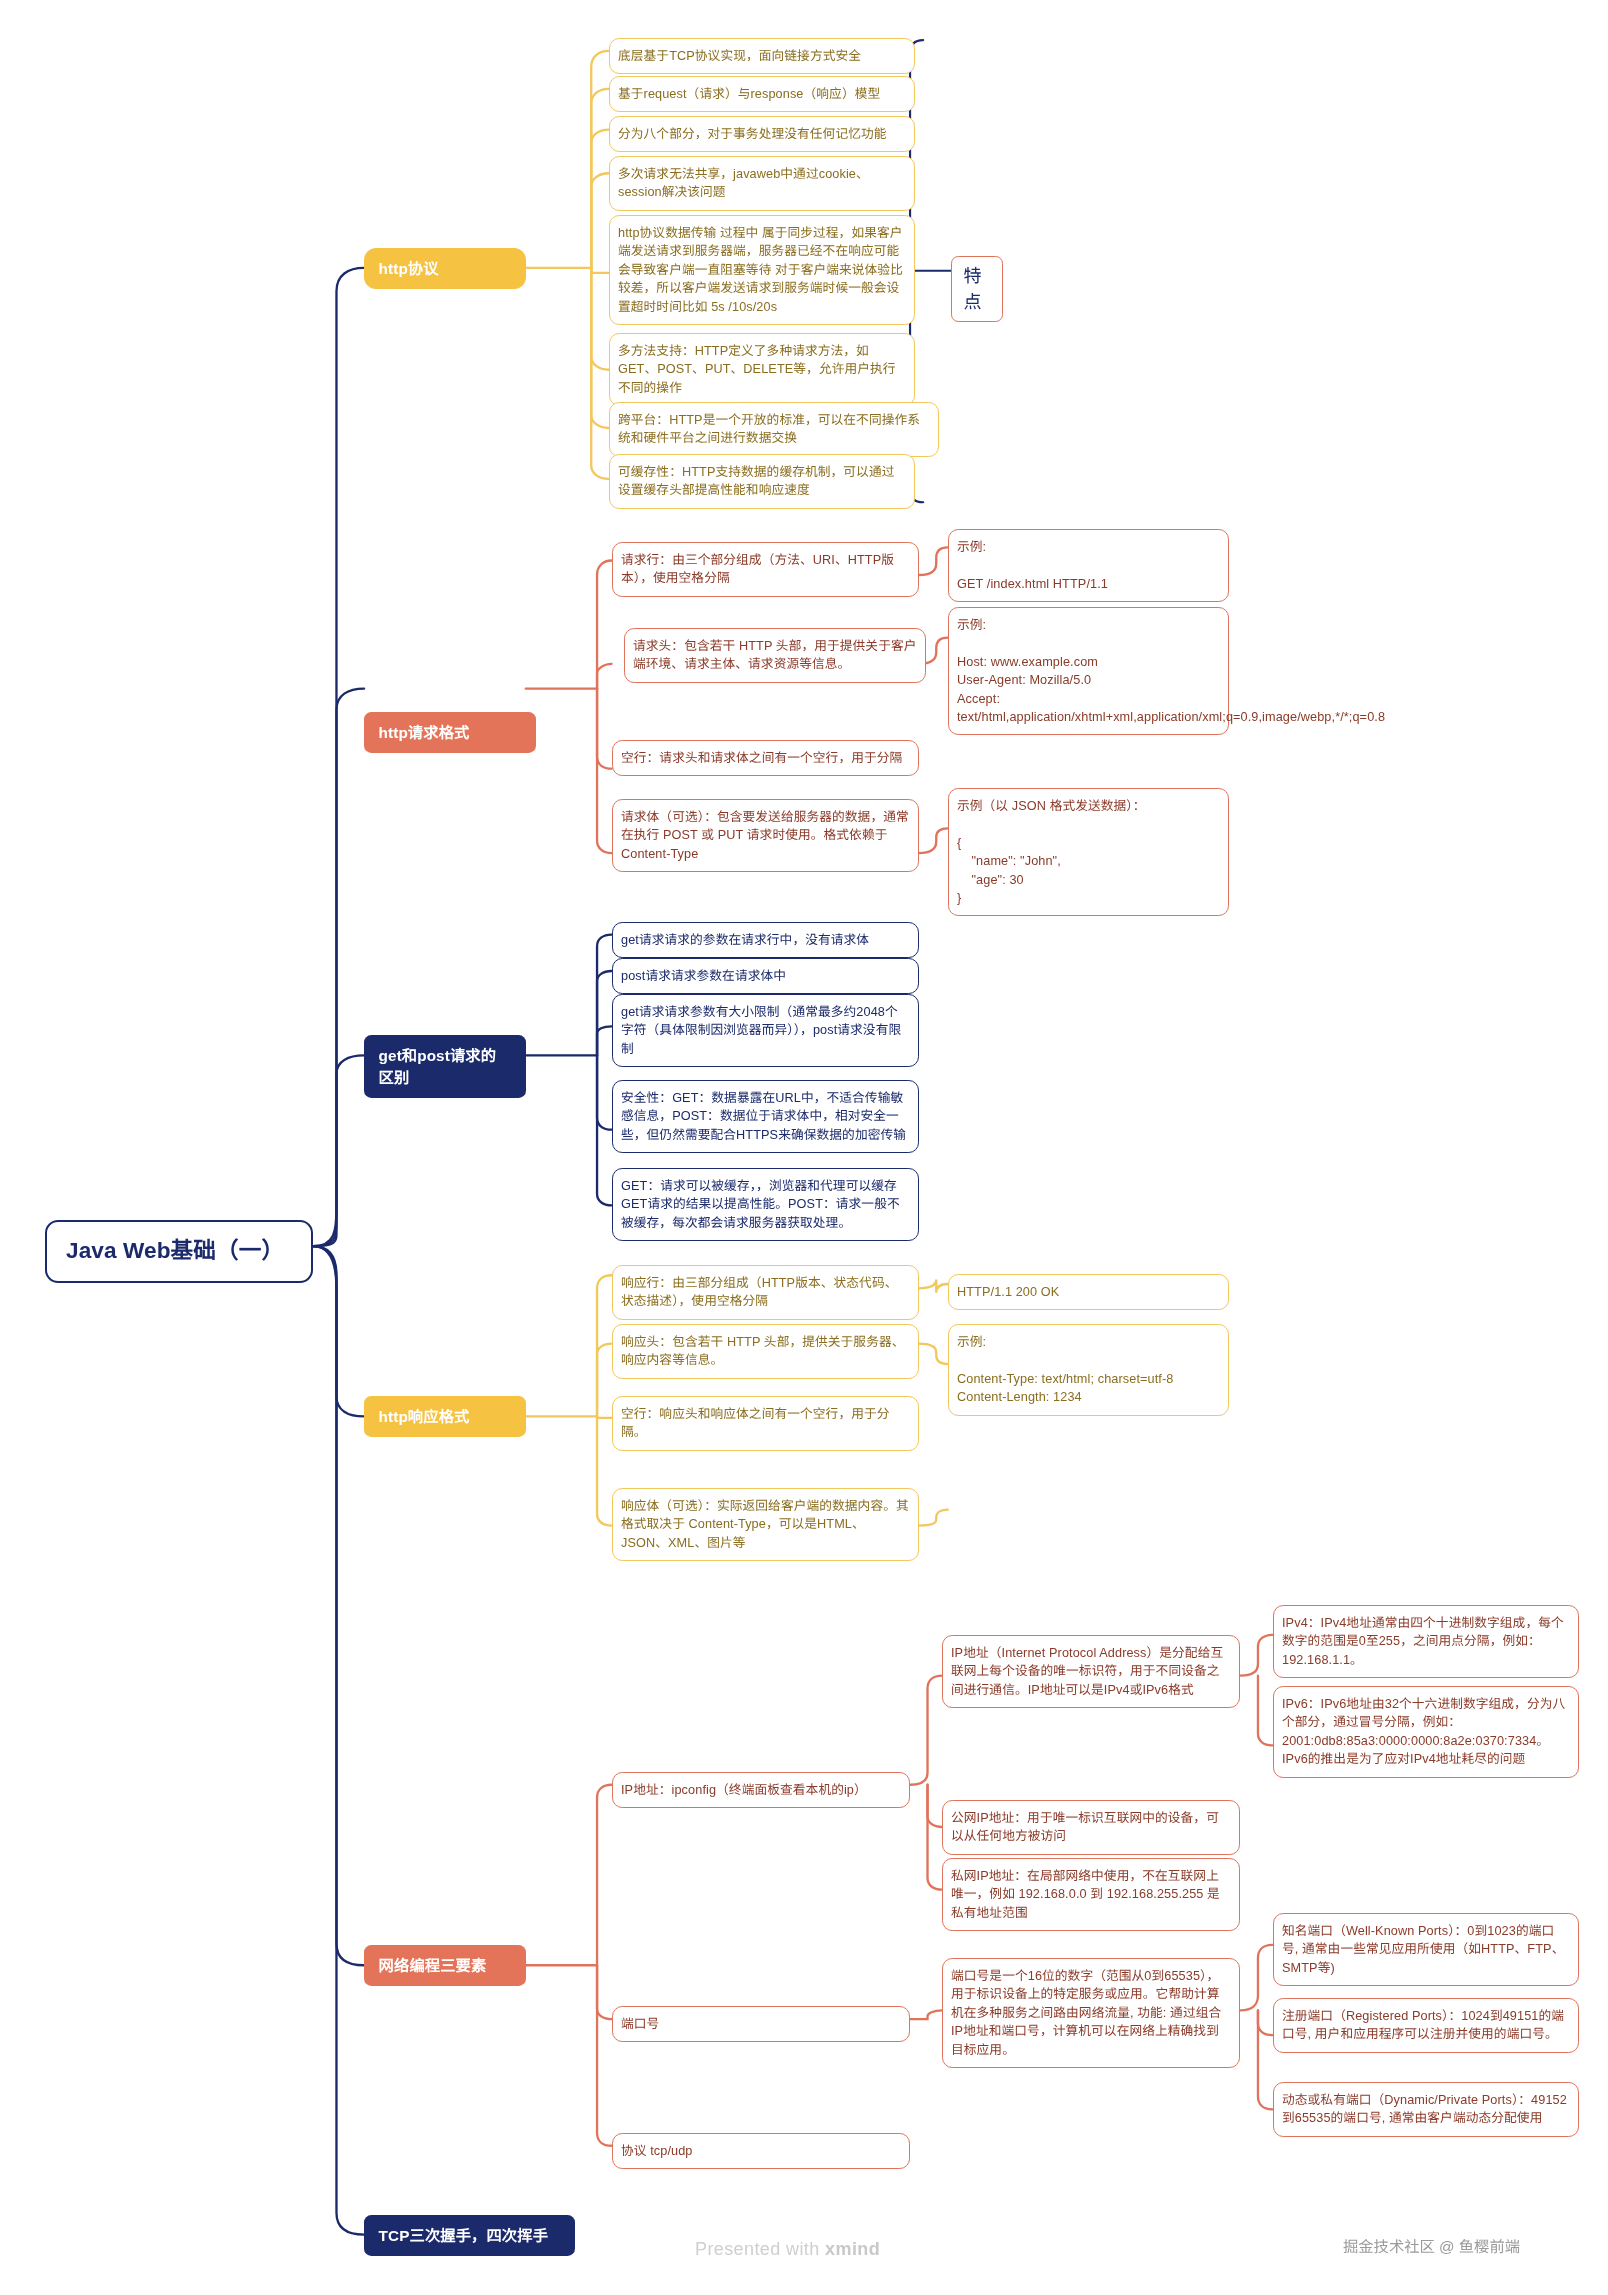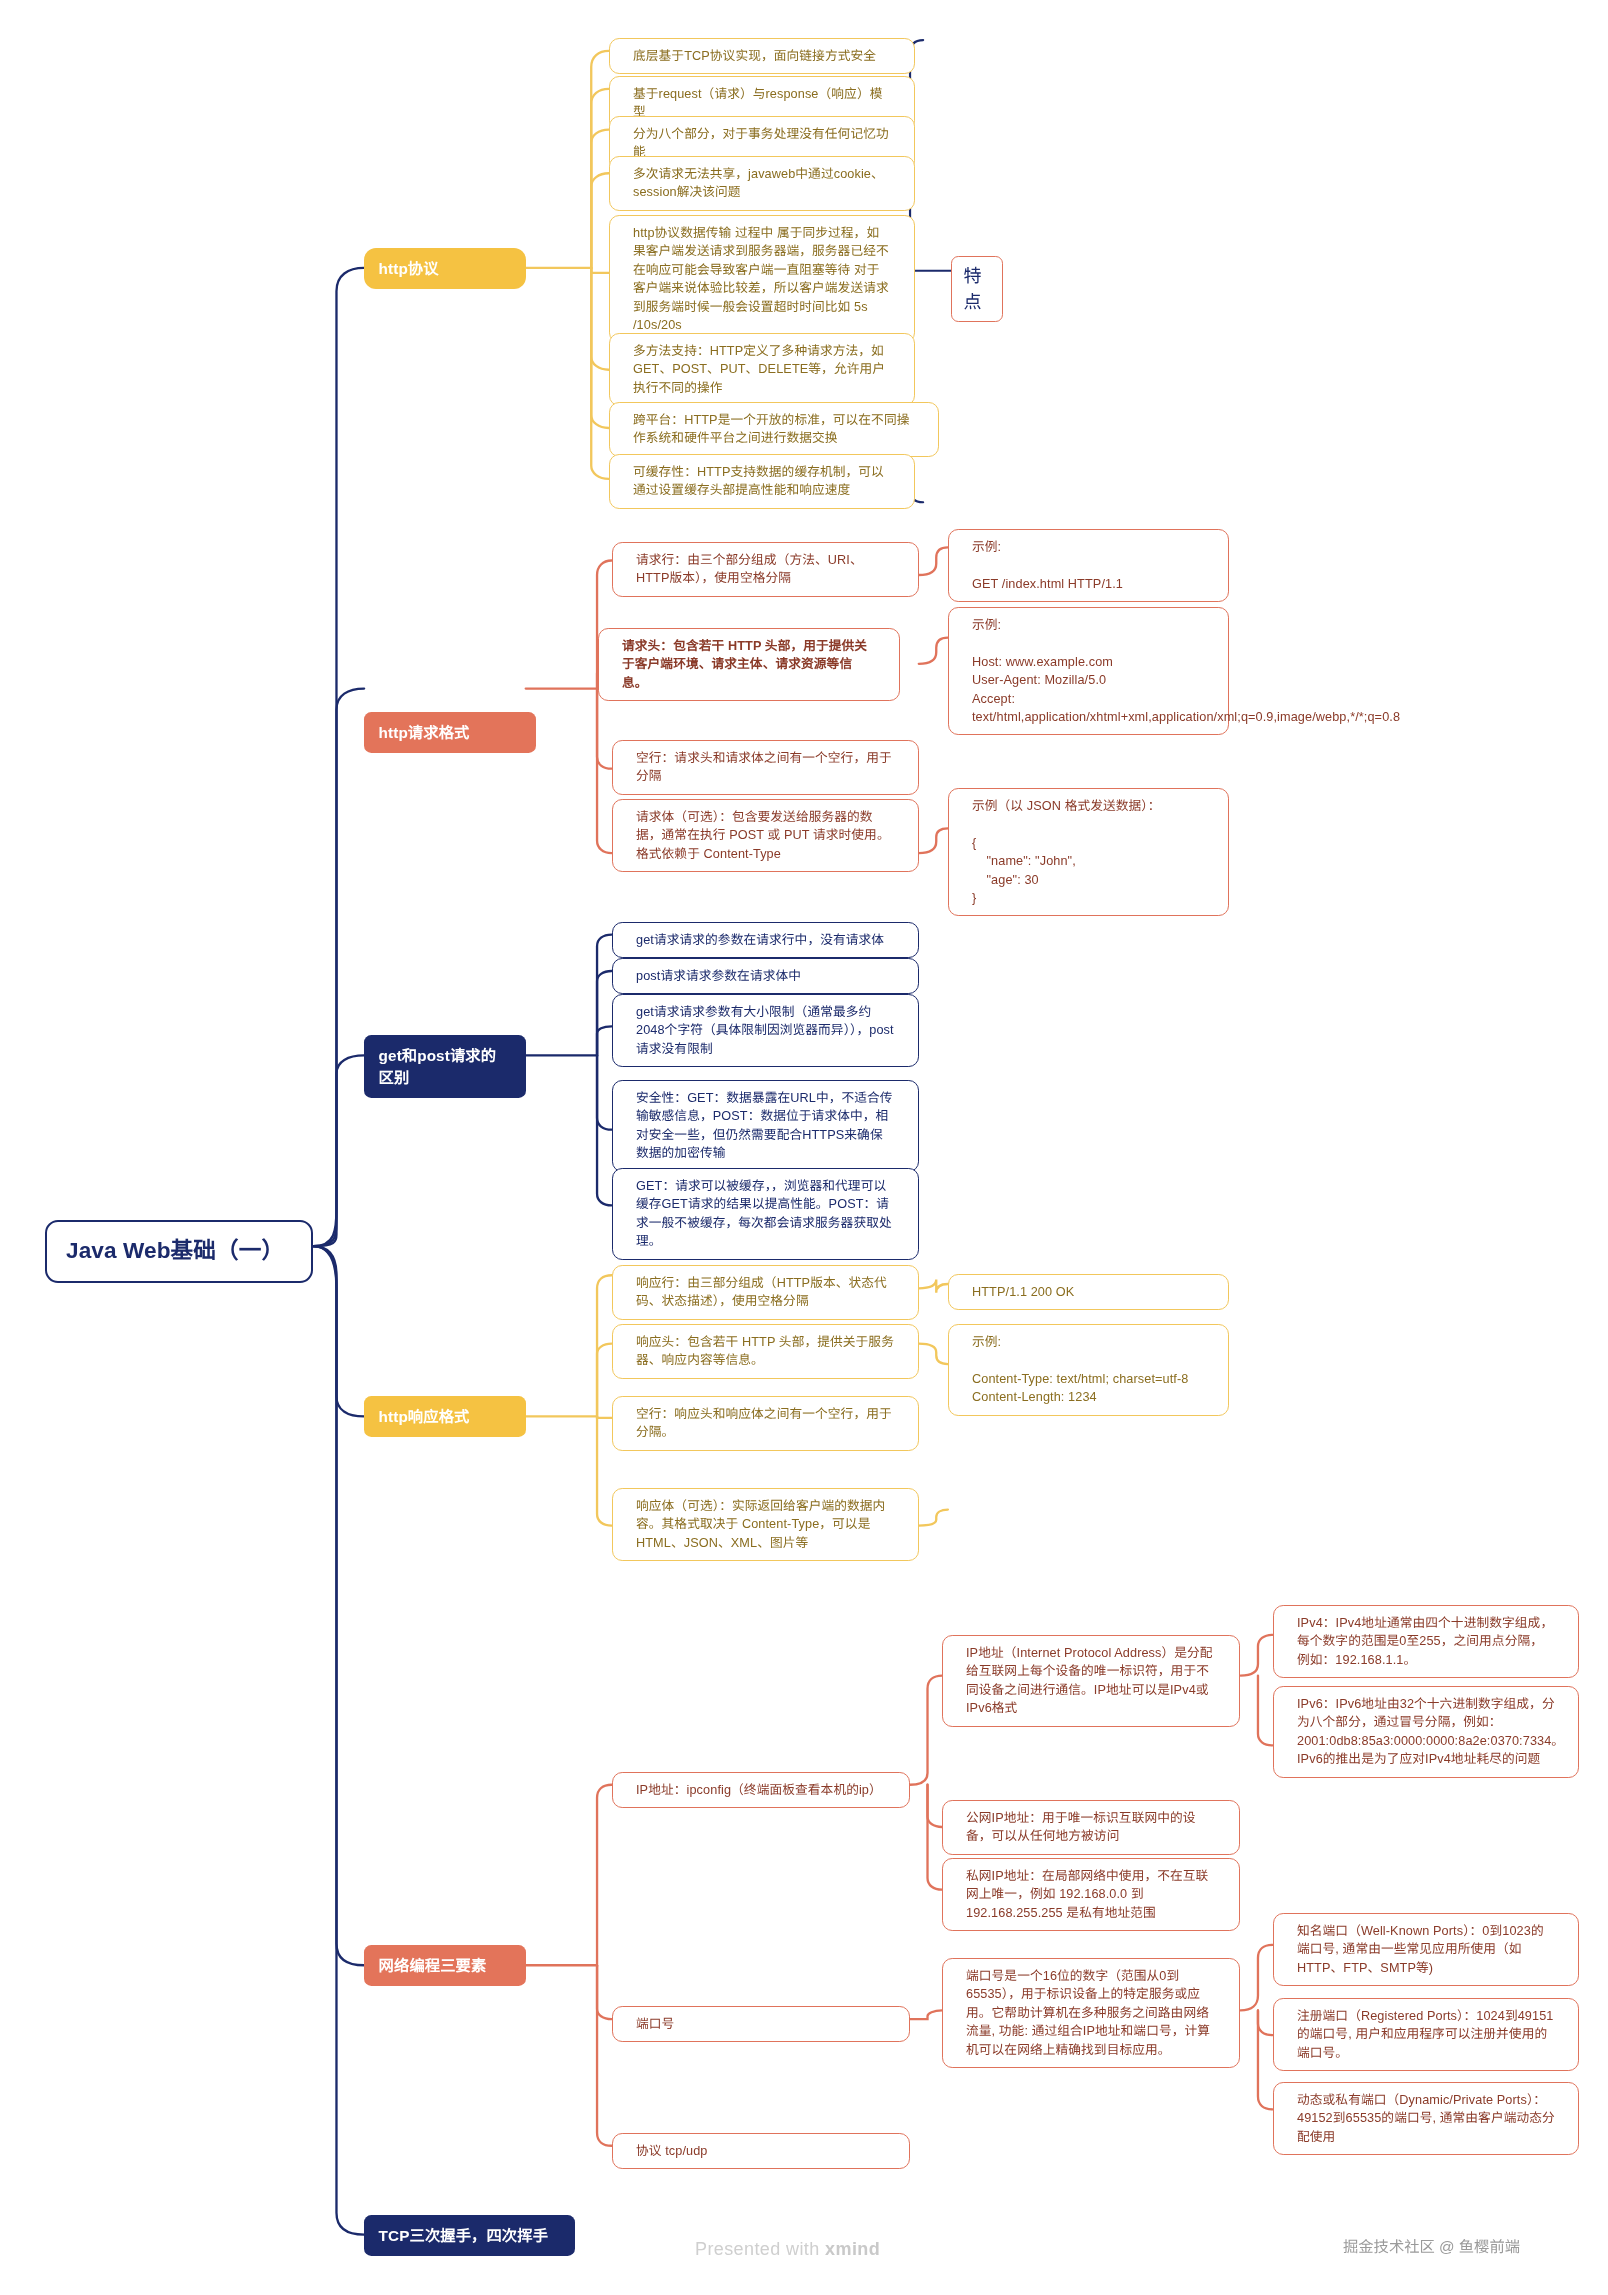--- a/index.html
+++ b/index.html
@@ -46,21 +46,21 @@
     justify-content:flex-start;
     border:none;
   }
   .chip.yellow{background:#f5c242;}
   .chip.red{background:#e3745a;}
   .chip.navy{background:#1b2a6b;}
 
   
   .leaf{
     font-size:12.7px;
-    padding:8px 23px;
+    padding:8px 8px;
     border-width:1.8px;border-style:solid;
   }
   .leaf.y{border-color:#f2c75c;color:#8a6d1f;}
   .leaf.r{border-color:#e0735b;color:#8a3a28;}
   .leaf.n{border-color:#1b2a6b;color:#1b2a6b;}
   .leaf.mono{font-family:"Liberation Sans","DejaVu Sans",sans-serif;}
 
   
   .pill{
     border:1.8px solid #e0735b;
@@ -194,21 +194,21 @@
     <span class="txt">特点</span>
     </div>
 
   <div class="node chip red" style="left:364px;top:668px;width:172px;margin-top:44px;">
     <span class="txt">http请求格式</span>
   </div>
 
   <div class="node leaf r" style="left:612px;top:542px;width:307px;">
     <span class="txt">请求行：由三个部分组成（方法、URI、HTTP版本），使用空格分隔</span>
     </div>
-  <div class="node leaf r" style="left:598px;top:628px;width:302px;font-weight:bold;">
+  <div class="node leaf r" style="left:624px;top:628px;width:302px;">
     <span class="txt">请求头：包含若干 HTTP 头部，用于提供关于客户端环境、请求主体、请求资源等信息。</span>
     </div>
   <div class="node leaf r" style="left:612px;top:740px;width:307px;">
     <span class="txt">空行：请求头和请求体之间有一个空行，用于分隔</span>
     </div>
   <div class="node leaf r" style="left:612px;top:799px;width:307px;">
     <span class="txt">请求体（可选）：包含要发送给服务器的数据，通常在执行 POST 或 PUT 请求时使用。格式依赖于 Content-Type</span>
     </div>
 
   <div class="node leaf r mono" style="left:948px;top:529px;width:281px;">

